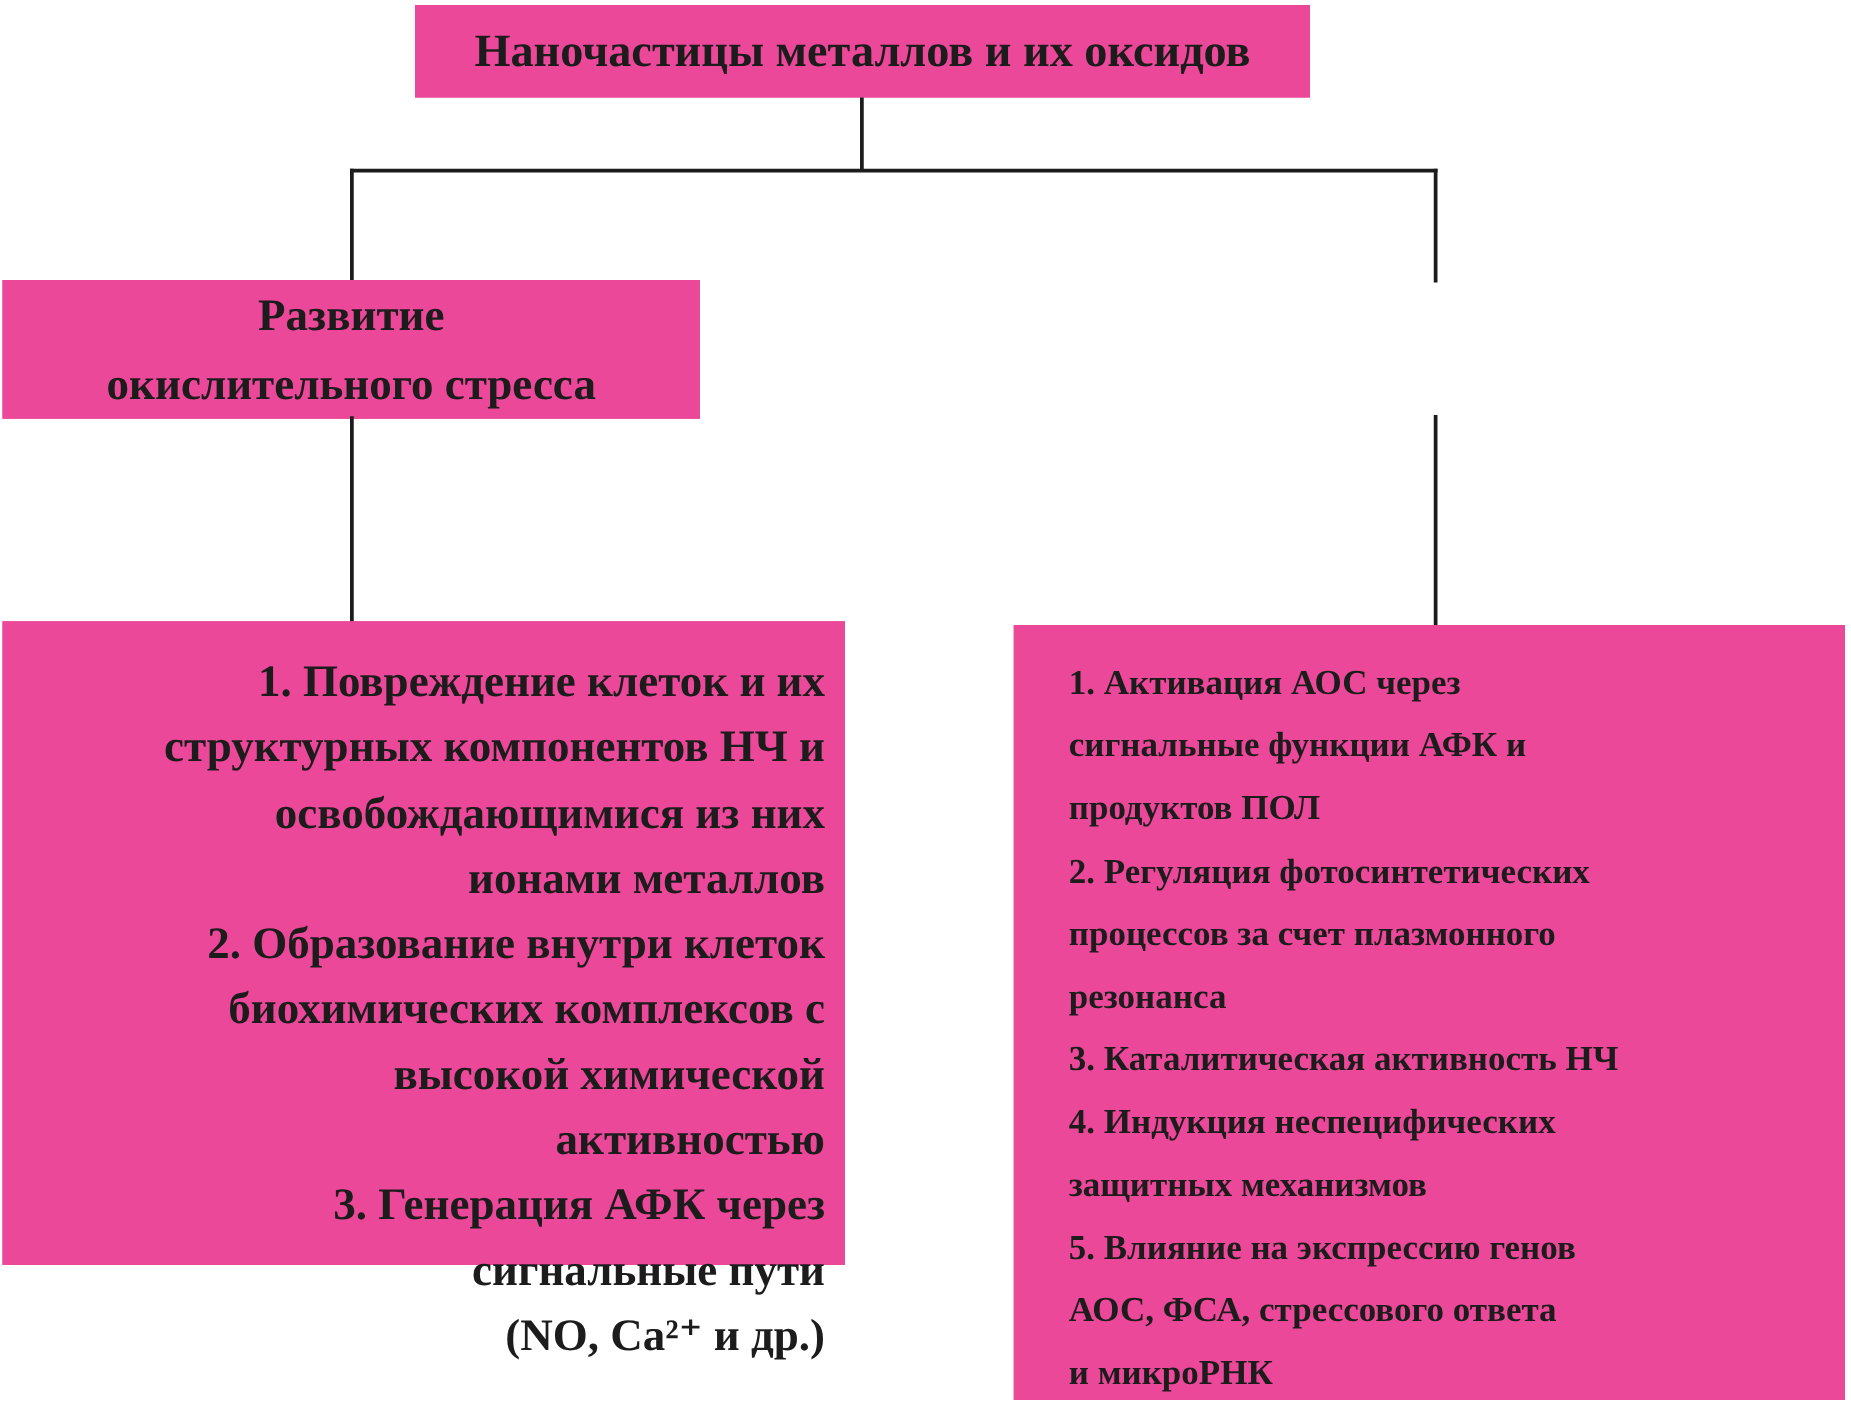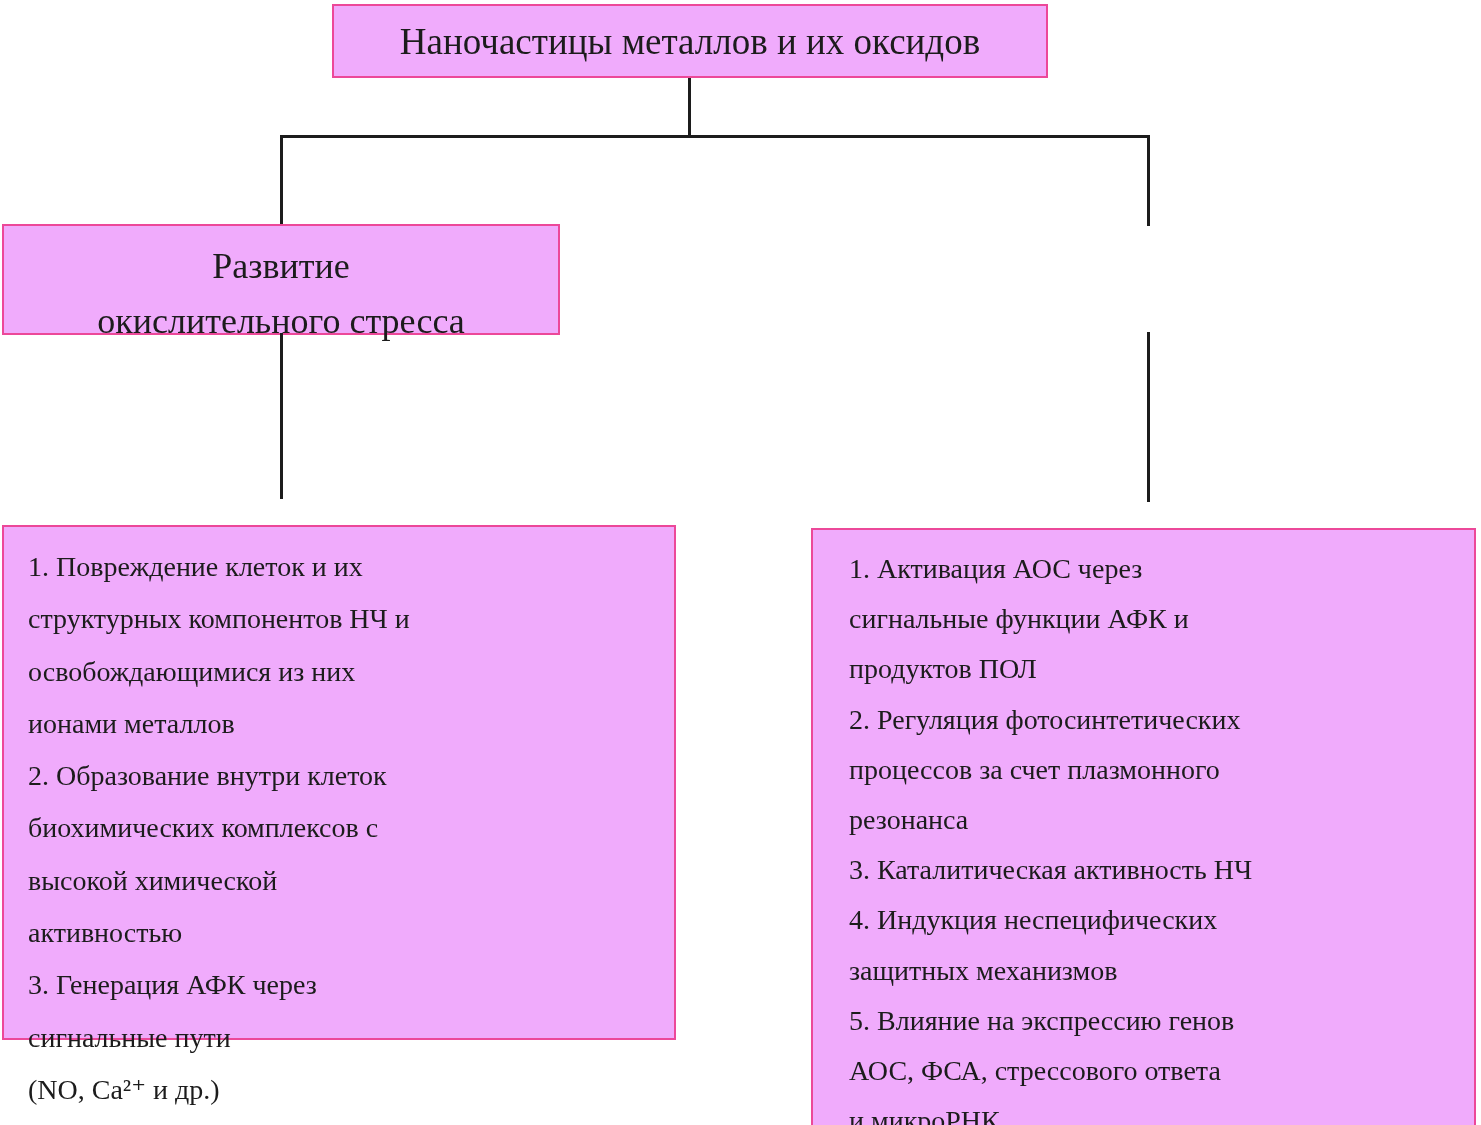--- a/index.html
+++ b/index.html
@@ -11,33 +11,33 @@
     position: relative;
     width: 1481px;
     height: 1125px;
     background: #ffffff;
     font-family: "Liberation Serif", "DejaVu Serif", serif;
     color: #1c1c1c;
     overflow: hidden;
   }
   .box {
     position: absolute;
-    background: #f0abfc;
-    border: 2px solid #ec4899;
+    background: #ec4899;
+    border: 8px solid #ec4899;
     box-sizing: border-box;
+    font-weight: bold;
   }
   .center-box {
     display: flex;
     align-items: center;
     justify-content: center;
     text-align: center;
   }
   .prelines {
     white-space: pre-line;
-    margin-top: 28px;
   }
   .connector {
     position: absolute;
     background: #1c1c1c;
   }
   #root-box {
     left: 332px; top: 4px; width: 716px; height: 74px;
     font-size: 37px;
   }
   #left-mid-box {
@@ -45,23 +45,24 @@
     font-size: 36px;
     line-height: 55px;
   }
   #right-mid-box {
     left: 868px; top: 224px; width: 559px; height: 110px;
     font-size: 36px;
     line-height: 55px;
   }
   #left-list-box {
     left: 2px; top: 497px; width: 674px; height: 515px;
-    font-size: 28px;
+    font-size: 36px;
     line-height: 52.3px;
     padding: 14px 8px 0 24px;
+    text-align: right;
   }
   #right-list-box {
     left: 811px; top: 500px; width: 665px; height: 620px;
     font-size: 28px;
     line-height: 50.2px;
     padding: 14px 6px 0 36px;
   }
   #stem-top          { left: 688px;  top: 78px;  width: 3px;   height: 59px; }
   #branch-horizontal { left: 280px;  top: 135px; width: 870px; height: 3px;  }
   #left-drop-upper   { left: 280px;  top: 135px; width: 3px;   height: 91px; }

